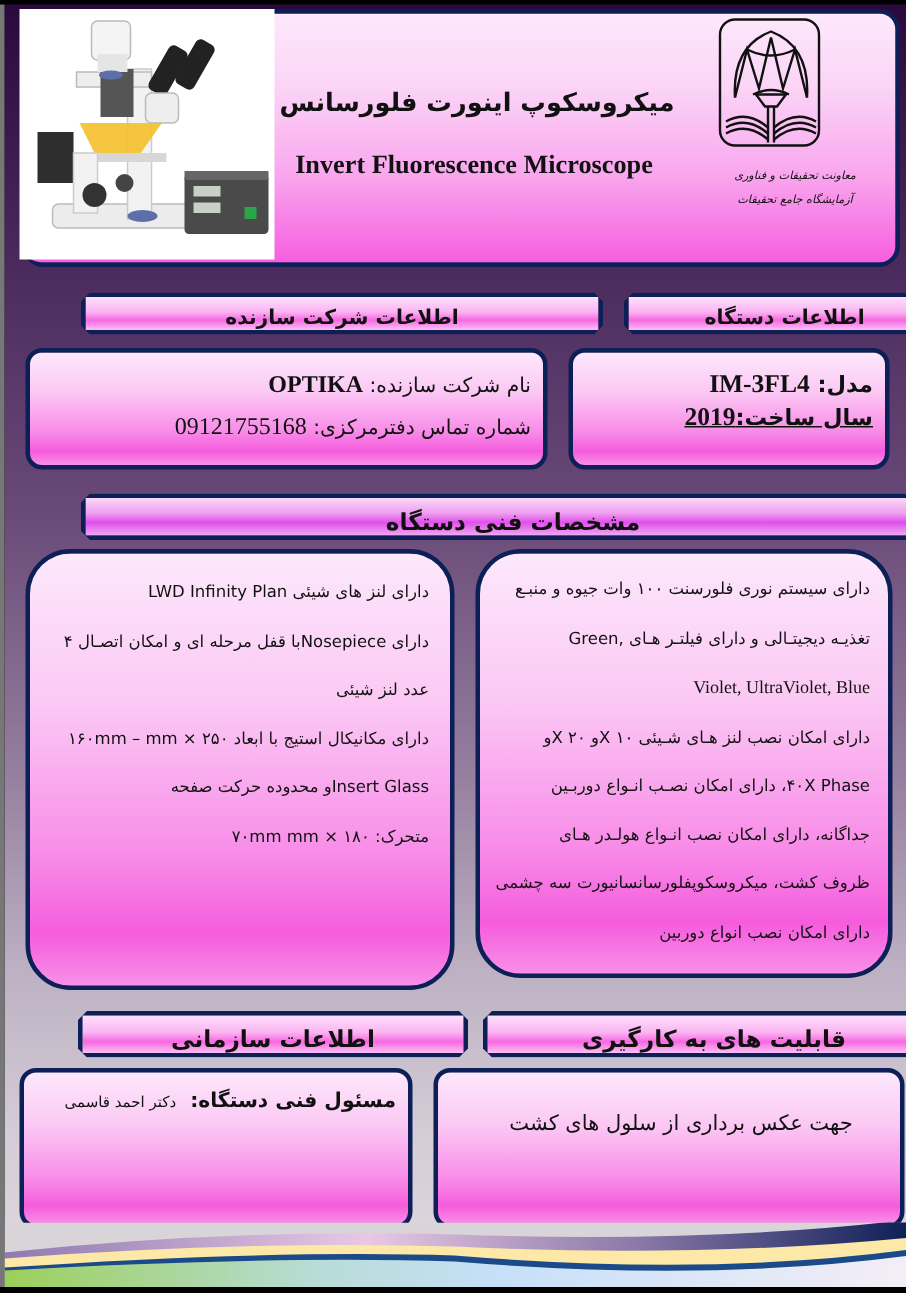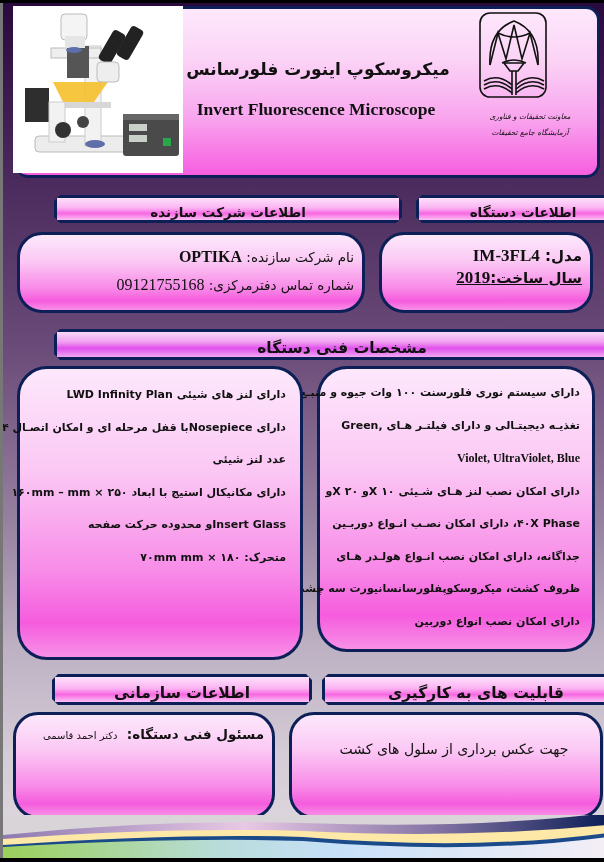--- a/index.html
+++ b/index.html
@@ -61,33 +61,33 @@
   .pill span { font-size: 13.5px; }
   .pill.big span { font-size: 15.5px; }
   .pill.purple {
     background: linear-gradient(180deg, #f8d8f8 0%, #f0a0f0 40%, #e050ec 65%, #f0a8f2 100%);
   }
 
   
   .box {
     position: absolute;
     border: 3px solid #0d1f57;
-    border-radius: 25px;
+    border-radius: 11px;
     background: linear-gradient(180deg, #fde8fc 0%, #fbc8f4 35%, #f88ce8 70%, #f55cdd 88%, #f890e8 100%);
     direction: rtl; color: #111;
   }
   .box.tall { border-radius: 30px; }
 
   .kv { font-size: 13.5px; line-height: 28px; white-space: nowrap; }
   .kv .en { font-family: "Liberation Serif", serif; font-size: 16px; }
   .kv.b { font-weight: bold; font-size: 15px; }
   .kv.b .en { font-weight: bold; font-size: 17px; margin-top: 20px; }
 
   .spec {
-    font-weight: bold; font-size: 11px; line-height: 32.5px; text-align: justify;
+    font-weight: normal; font-size: 11px; line-height: 32.5px; text-align: justify;
     text-align-last: right; white-space: nowrap;
   }
   .spec .en { font-family: "Liberation Serif", serif; font-size: 12px; }
 
   .org-line { font-weight: bold; font-size: 13.5px; line-height: 22px; }
   .org-small { font-size: 10px; font-weight: normal; }
 
   .apps-text { font-size: 14px; text-align: center; margin-left: 16px; }
 
   

